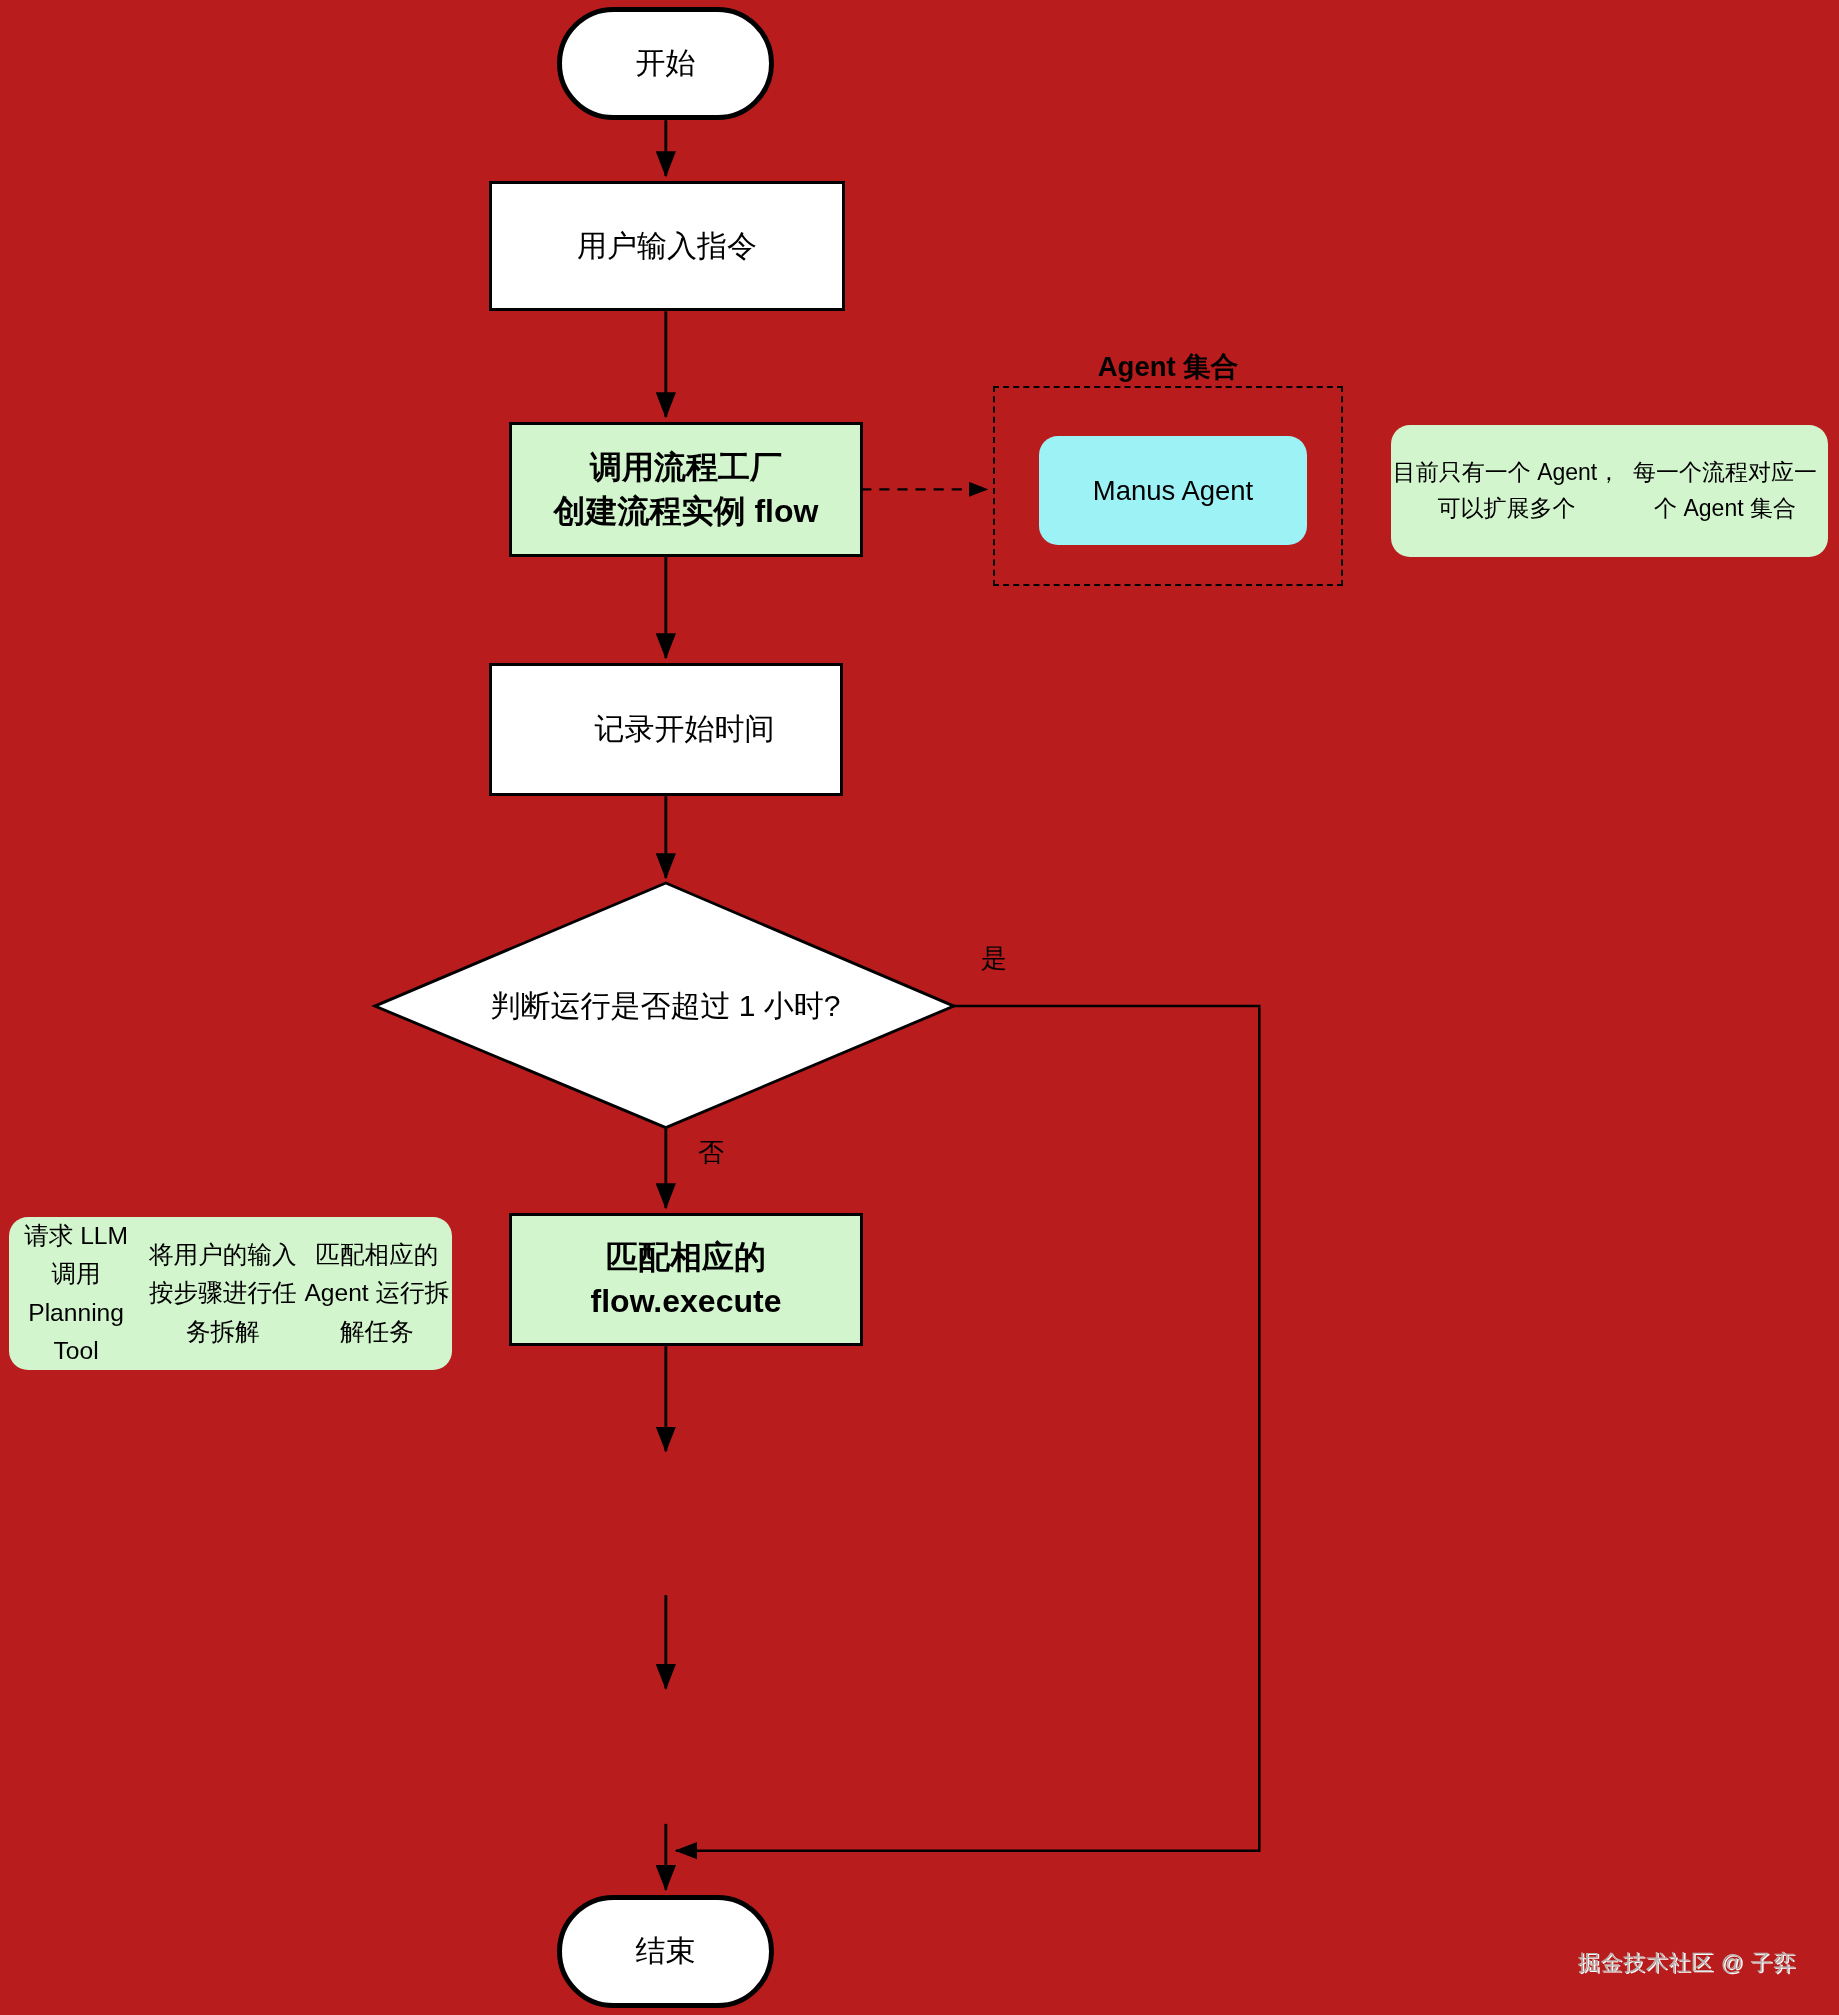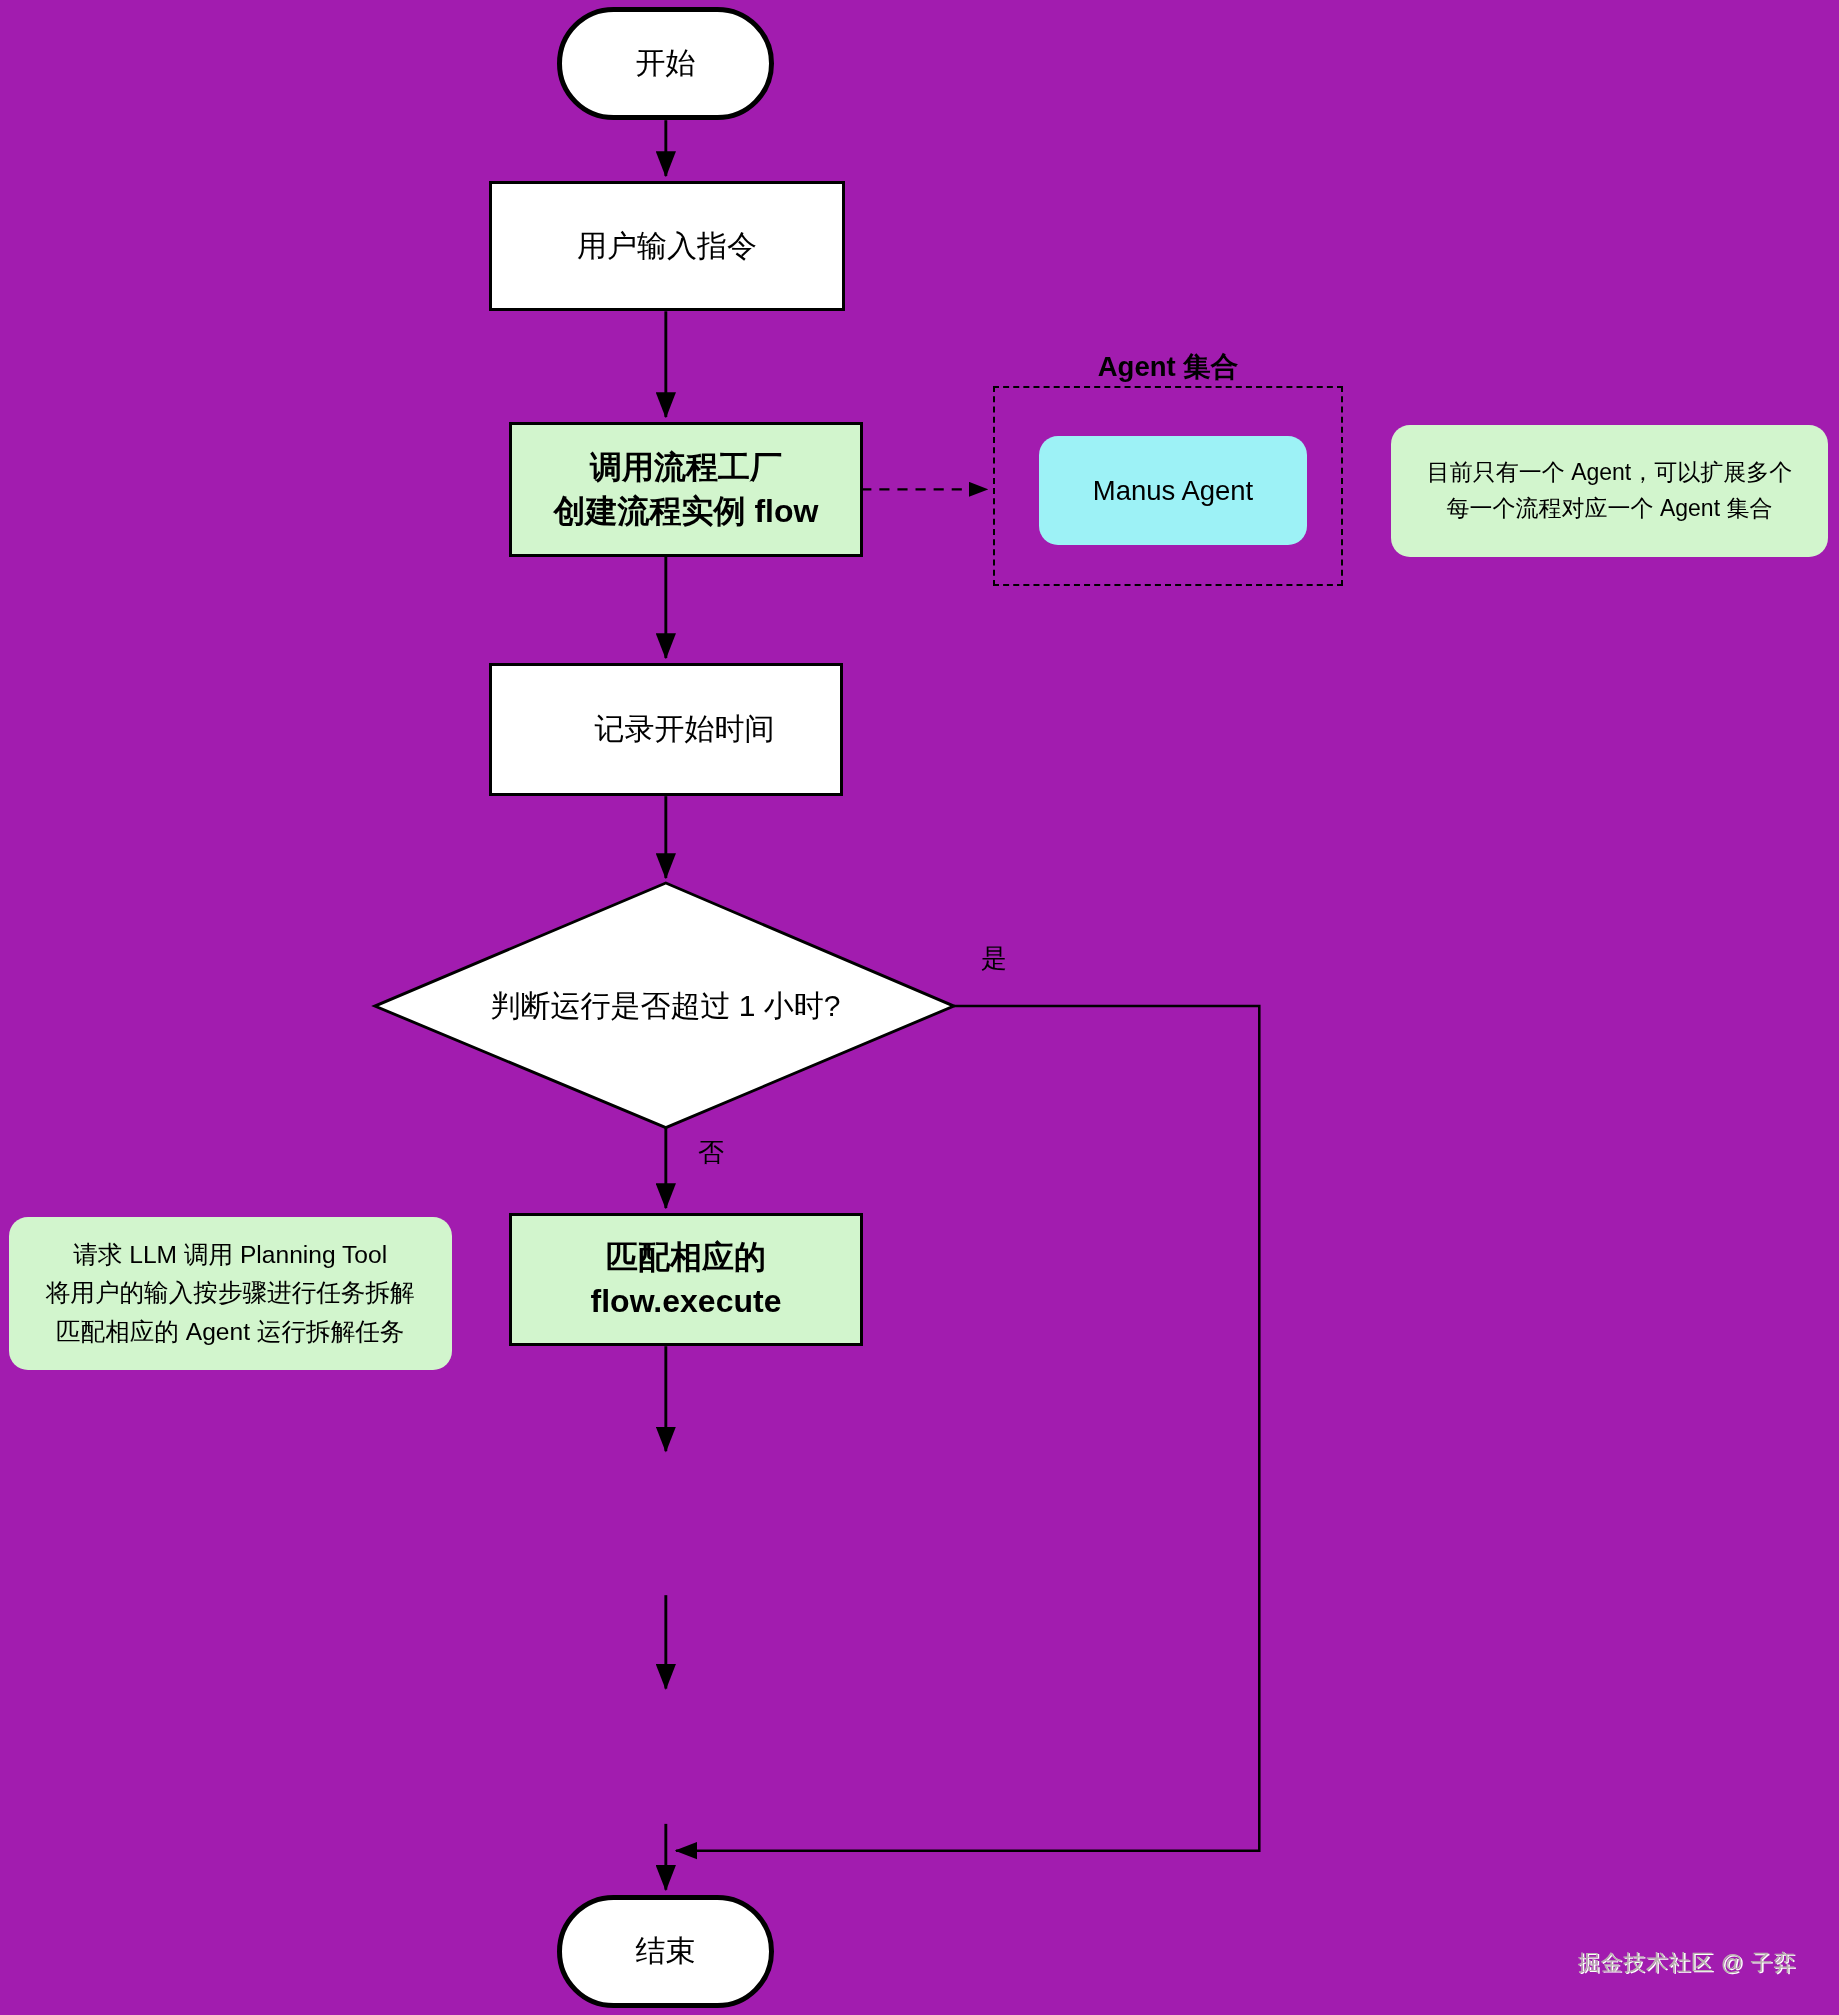--- a/index.html
+++ b/index.html
@@ -4,21 +4,21 @@
 <style>
   html, body {
     margin: 0;
     padding: 0;
     background: #ffffff;
   }
   .canvas {
     position: relative;
     width: 1839px;
     height: 2015px;
-    background: #a21caf;
+    background: #b91c1c;
     font-family: "Liberation Sans", "DejaVu Sans", sans-serif;
     color: #000000;
     overflow: hidden;
   }
   .wires {
     position: absolute;
     left: 0;
     top: 0;
   }
   .node {
@@ -47,21 +47,20 @@
   }
   .small-text {
     font-size: 27px;
   }
   .note {
     position: absolute;
     box-sizing: border-box;
     background: #d2f5cd;
     border-radius: 19px;
     display: flex;
-    flex-direction: column;
     align-items: center;
     justify-content: center;
     text-align: center;
     font-size: 24px;
     line-height: 1.55;
   }
   .note-right { font-size: 23px; }
   .note-left { font-size: 24.6px; }
   .agent-group-box {
     position: absolute;

